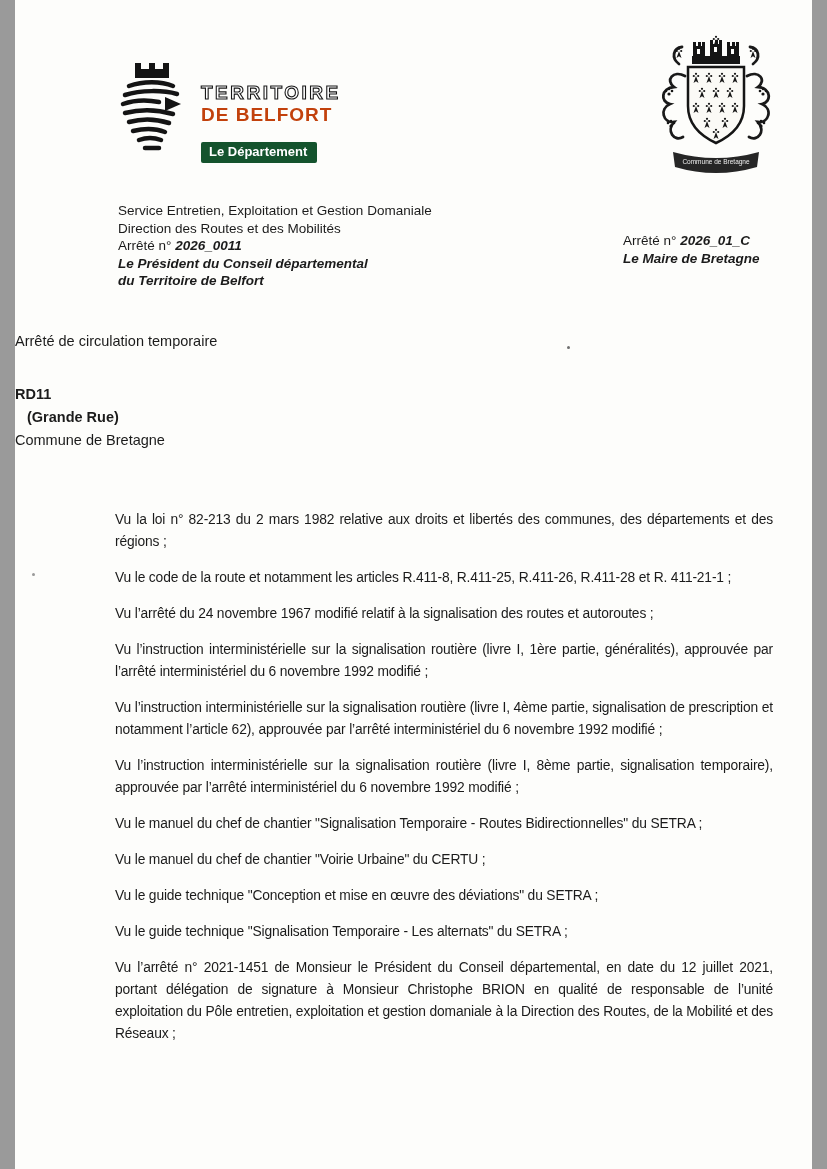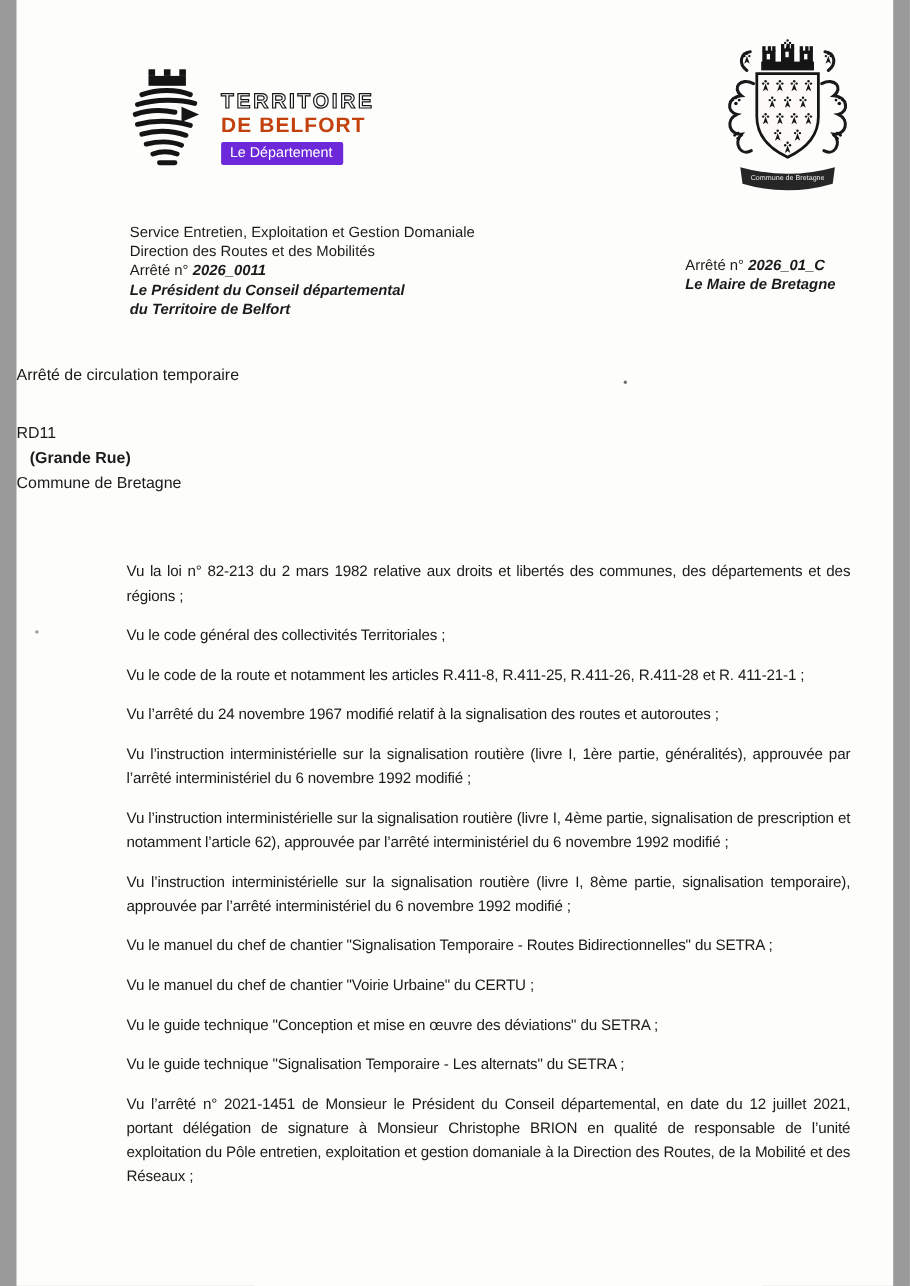--- a/index.html
+++ b/index.html
@@ -17,35 +17,35 @@
   
   .logo { position:absolute; left:100px; top:60px; display:flex; gap:12px; }
   .logo-mark { width:74px; height:98px; }
   .logo-text { padding-top:22px; white-space:nowrap; }
   .logo-l1 {
     font-size:19px; font-weight:700; letter-spacing:2.5px;
     color:#ffffff; -webkit-text-stroke:1.1px #151515; line-height:22px;
   }
   .logo-l2 { font-size:19px; font-weight:800; letter-spacing:1px; color:#c2410c; line-height:22px; }
   .logo-l3 {
-    display:inline-block; margin-top:3px; background:#6d28d9; color:#fff;
-    font-size:13px; font-weight:400; padding:2px 10px 4px 8px; border-radius:2px;
+    display:inline-block; margin-top:16px; background:#14532d; color:#fff;
+    font-size:13px; font-weight:700; padding:2px 10px 4px 8px; border-radius:2px;
   }
 
   .crest { position:absolute; left:640px; top:34px; width:122px; height:156px; }
 
   
   .issuer-left { position:absolute; left:103px; top:202px; font-size:13.5px; line-height:17.5px; }
   .issuer-right { position:absolute; left:608px; top:232px; font-size:13.5px; line-height:17.5px; }
   .bold-italic { font-weight:700; font-style:italic; }
 
   
   .center-line { position:absolute; left:0; width:100%; text-align:left; font-size:14.5px; }
   .t-main   { top:333px; }
-  .t-road   { top:386px; font-weight:400; }
+  .t-road   { top:386px; font-weight:700; }
   .t-roadnm { top:409px; font-weight:700;padding-left:12px; }
   .t-comm   { top:432px; }
 
   
   .body-text {
     position:absolute; left:100px; top:509px; width:658px;
     font-size:13.8px; line-height:22px; letter-spacing:-0.15px;
   }
   .para { text-align:justify; margin:0 0 14px 0; }
   .gap-after { }
@@ -172,21 +172,20 @@
     <div class="bold-italic">Le Maire de Bretagne</div>
   </div>
 
   <div class="center-line t-main">Arrêté de circulation temporaire</div>
   <div class="center-line t-road">RD11</div>
   <div class="center-line t-roadnm">(Grande Rue)</div>
   <div class="center-line t-comm">Commune de Bretagne</div>
 
   <section class="body-text">
     <p class="para">Vu la loi n° 82-213 du 2 mars 1982 relative aux droits et libertés des communes, des départements et des régions ;</p>
-    <p class="para">Vu le code général des collectivités Territoriales ;</p>
     <p class="para gap-after">Vu le code de la route et notamment les articles R.411-8, R.411-25, R.411-26, R.411-28 et R. 411-21-1 ;</p>
     <p class="para">Vu l’arrêté du 24 novembre 1967 modifié relatif à la signalisation des routes et autoroutes ;</p>
     <p class="para">Vu l’instruction interministérielle sur la signalisation routière (livre I, 1ère partie, généralités), approuvée par l’arrêté interministériel du 6 novembre 1992 modifié ;</p>
     <p class="para">Vu l’instruction interministérielle sur la signalisation routière (livre I, 4ème partie, signalisation de prescription et notamment l’article 62), approuvée par l’arrêté interministériel du 6 novembre 1992 modifié ;</p>
     <p class="para">Vu l’instruction interministérielle sur la signalisation routière (livre I, 8ème partie, signalisation temporaire), approuvée par l’arrêté interministériel du 6 novembre 1992 modifié ;</p>
     <p class="para">Vu le manuel du chef de chantier "Signalisation Temporaire - Routes Bidirectionnelles" du SETRA ;</p>
     <p class="para">Vu le manuel du chef de chantier "Voirie Urbaine" du CERTU ;</p>
     <p class="para">Vu le guide technique "Conception et mise en œuvre des déviations" du SETRA ;</p>
     <p class="para">Vu le guide technique "Signalisation Temporaire - Les alternats" du SETRA ;</p>
     <p class="para">Vu l’arrêté n° 2021-1451 de Monsieur le Président du Conseil départemental, en date du 12 juillet 2021, portant délégation de signature à Monsieur Christophe BRION en qualité de responsable de l’unité exploitation du Pôle entretien, exploitation et gestion domaniale à la Direction des Routes, de la Mobilité et des Réseaux ;</p>

